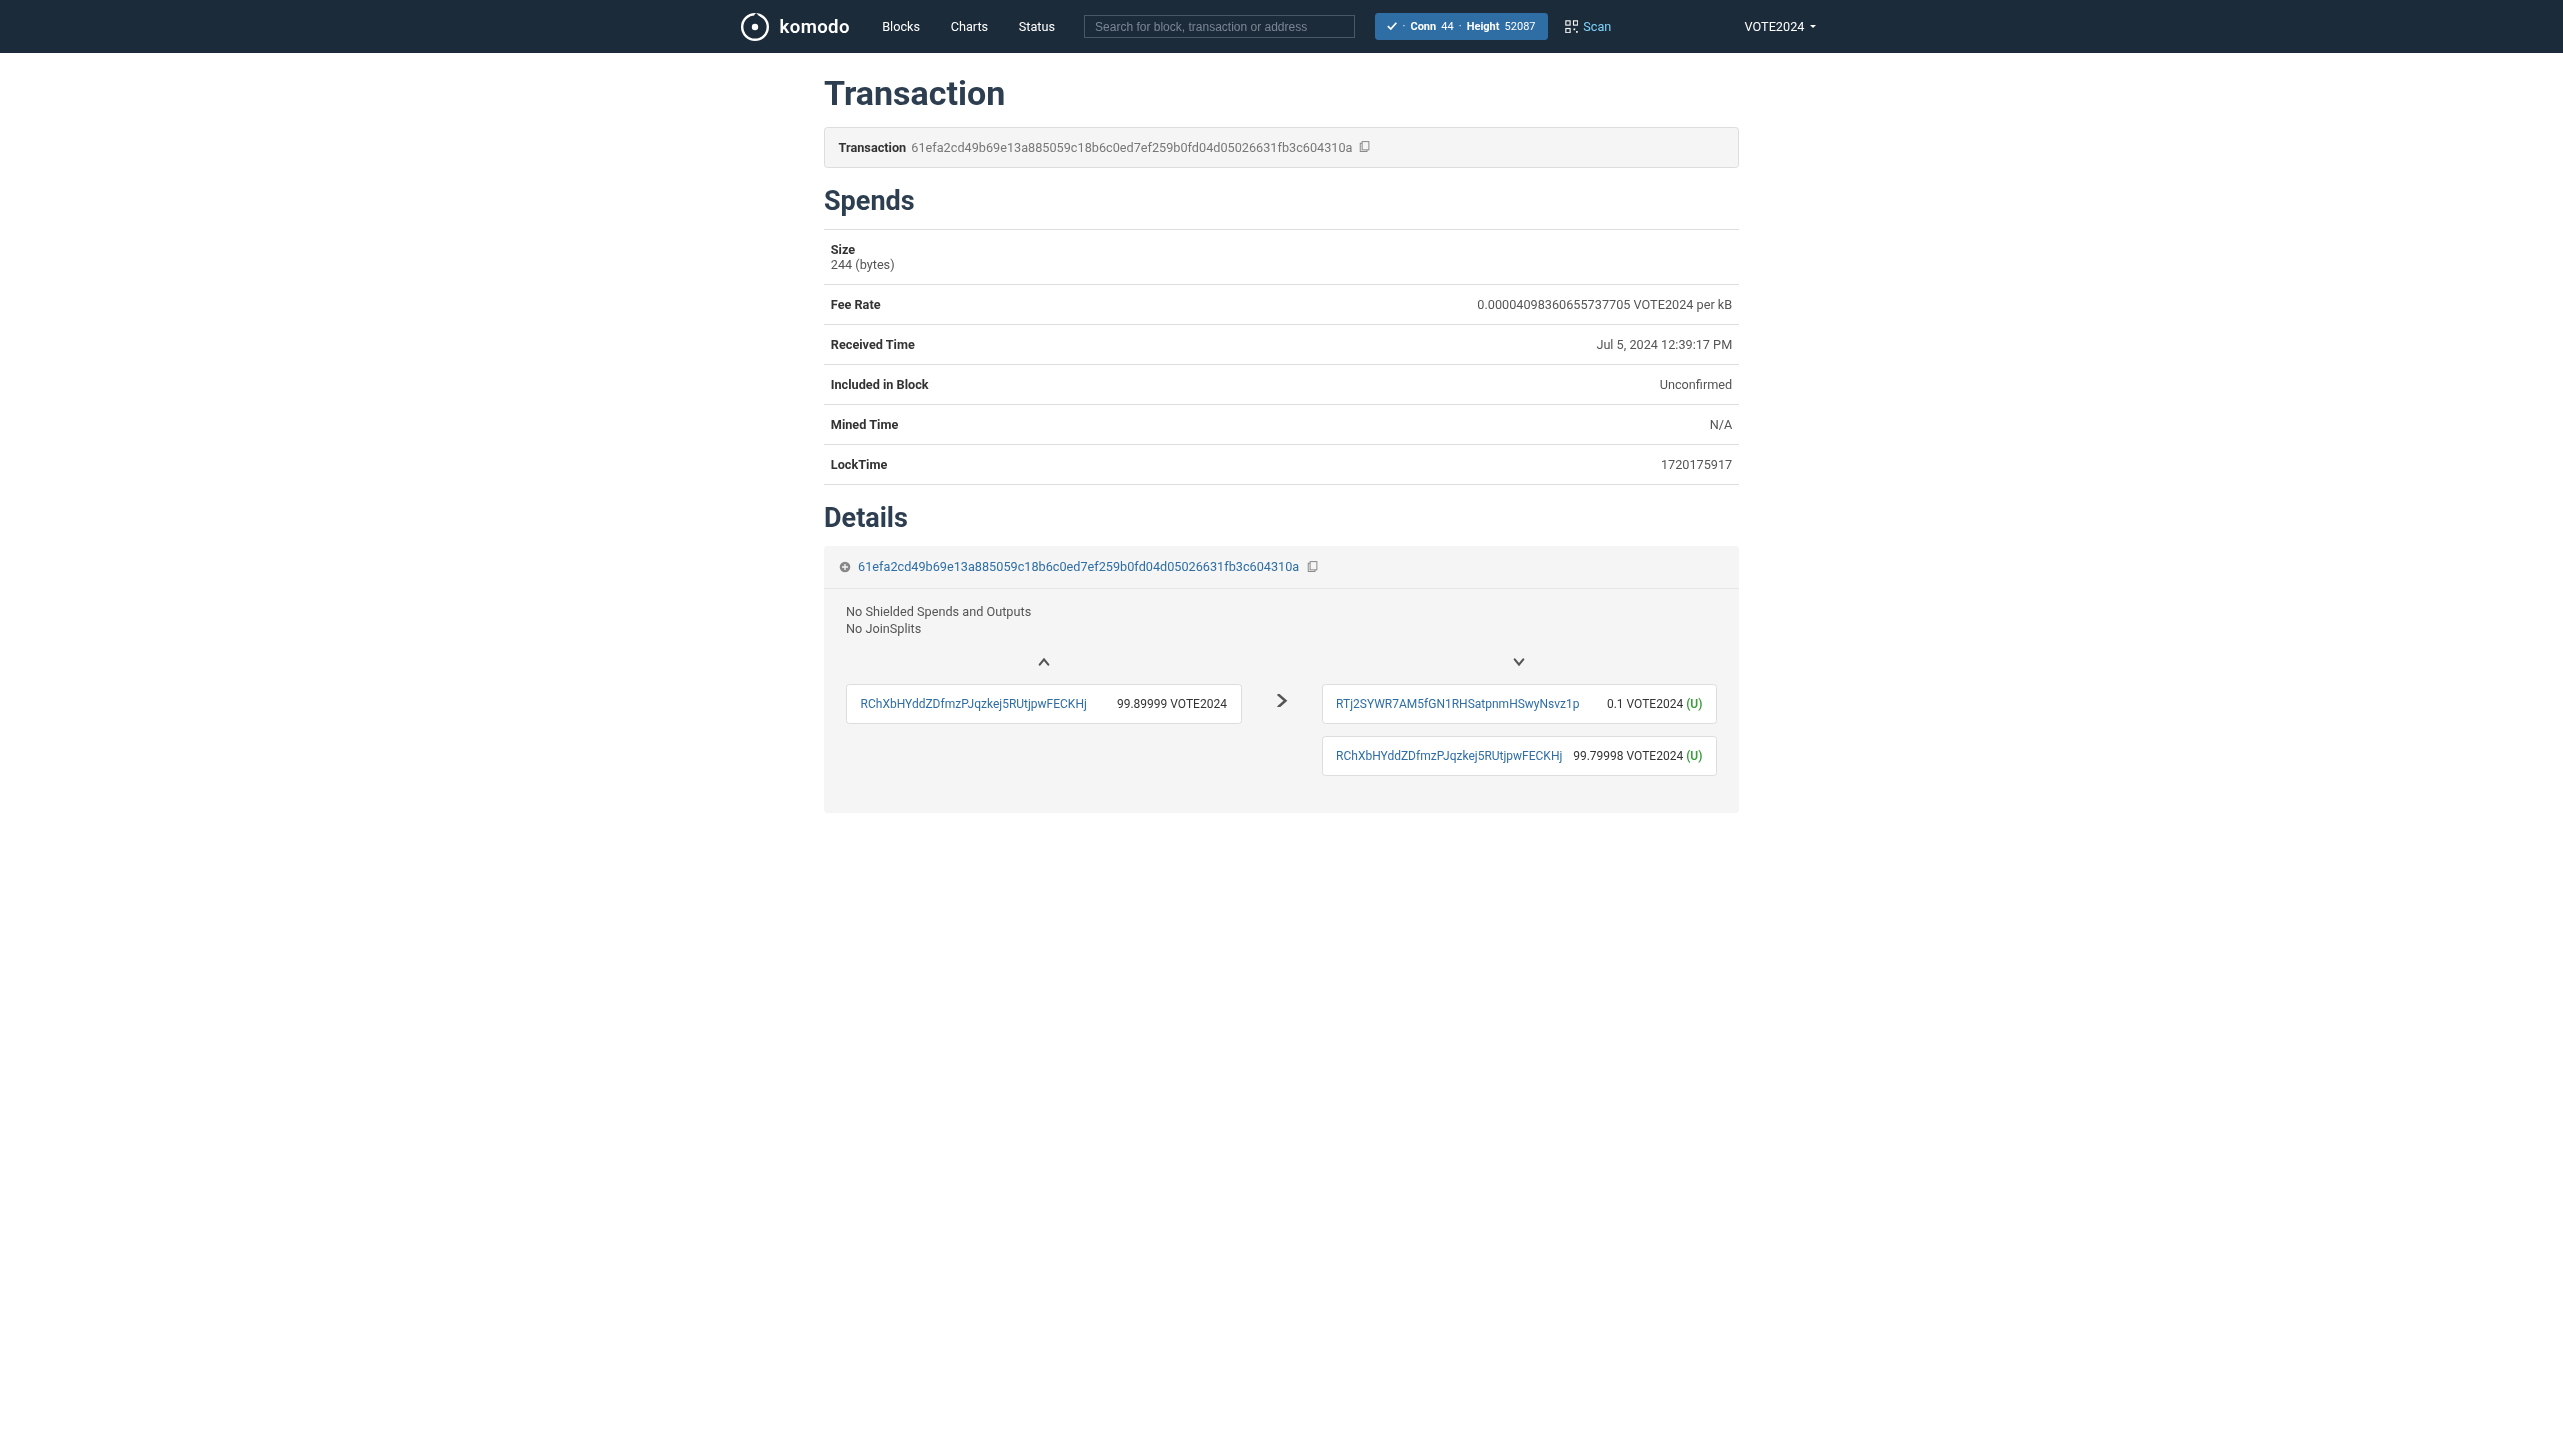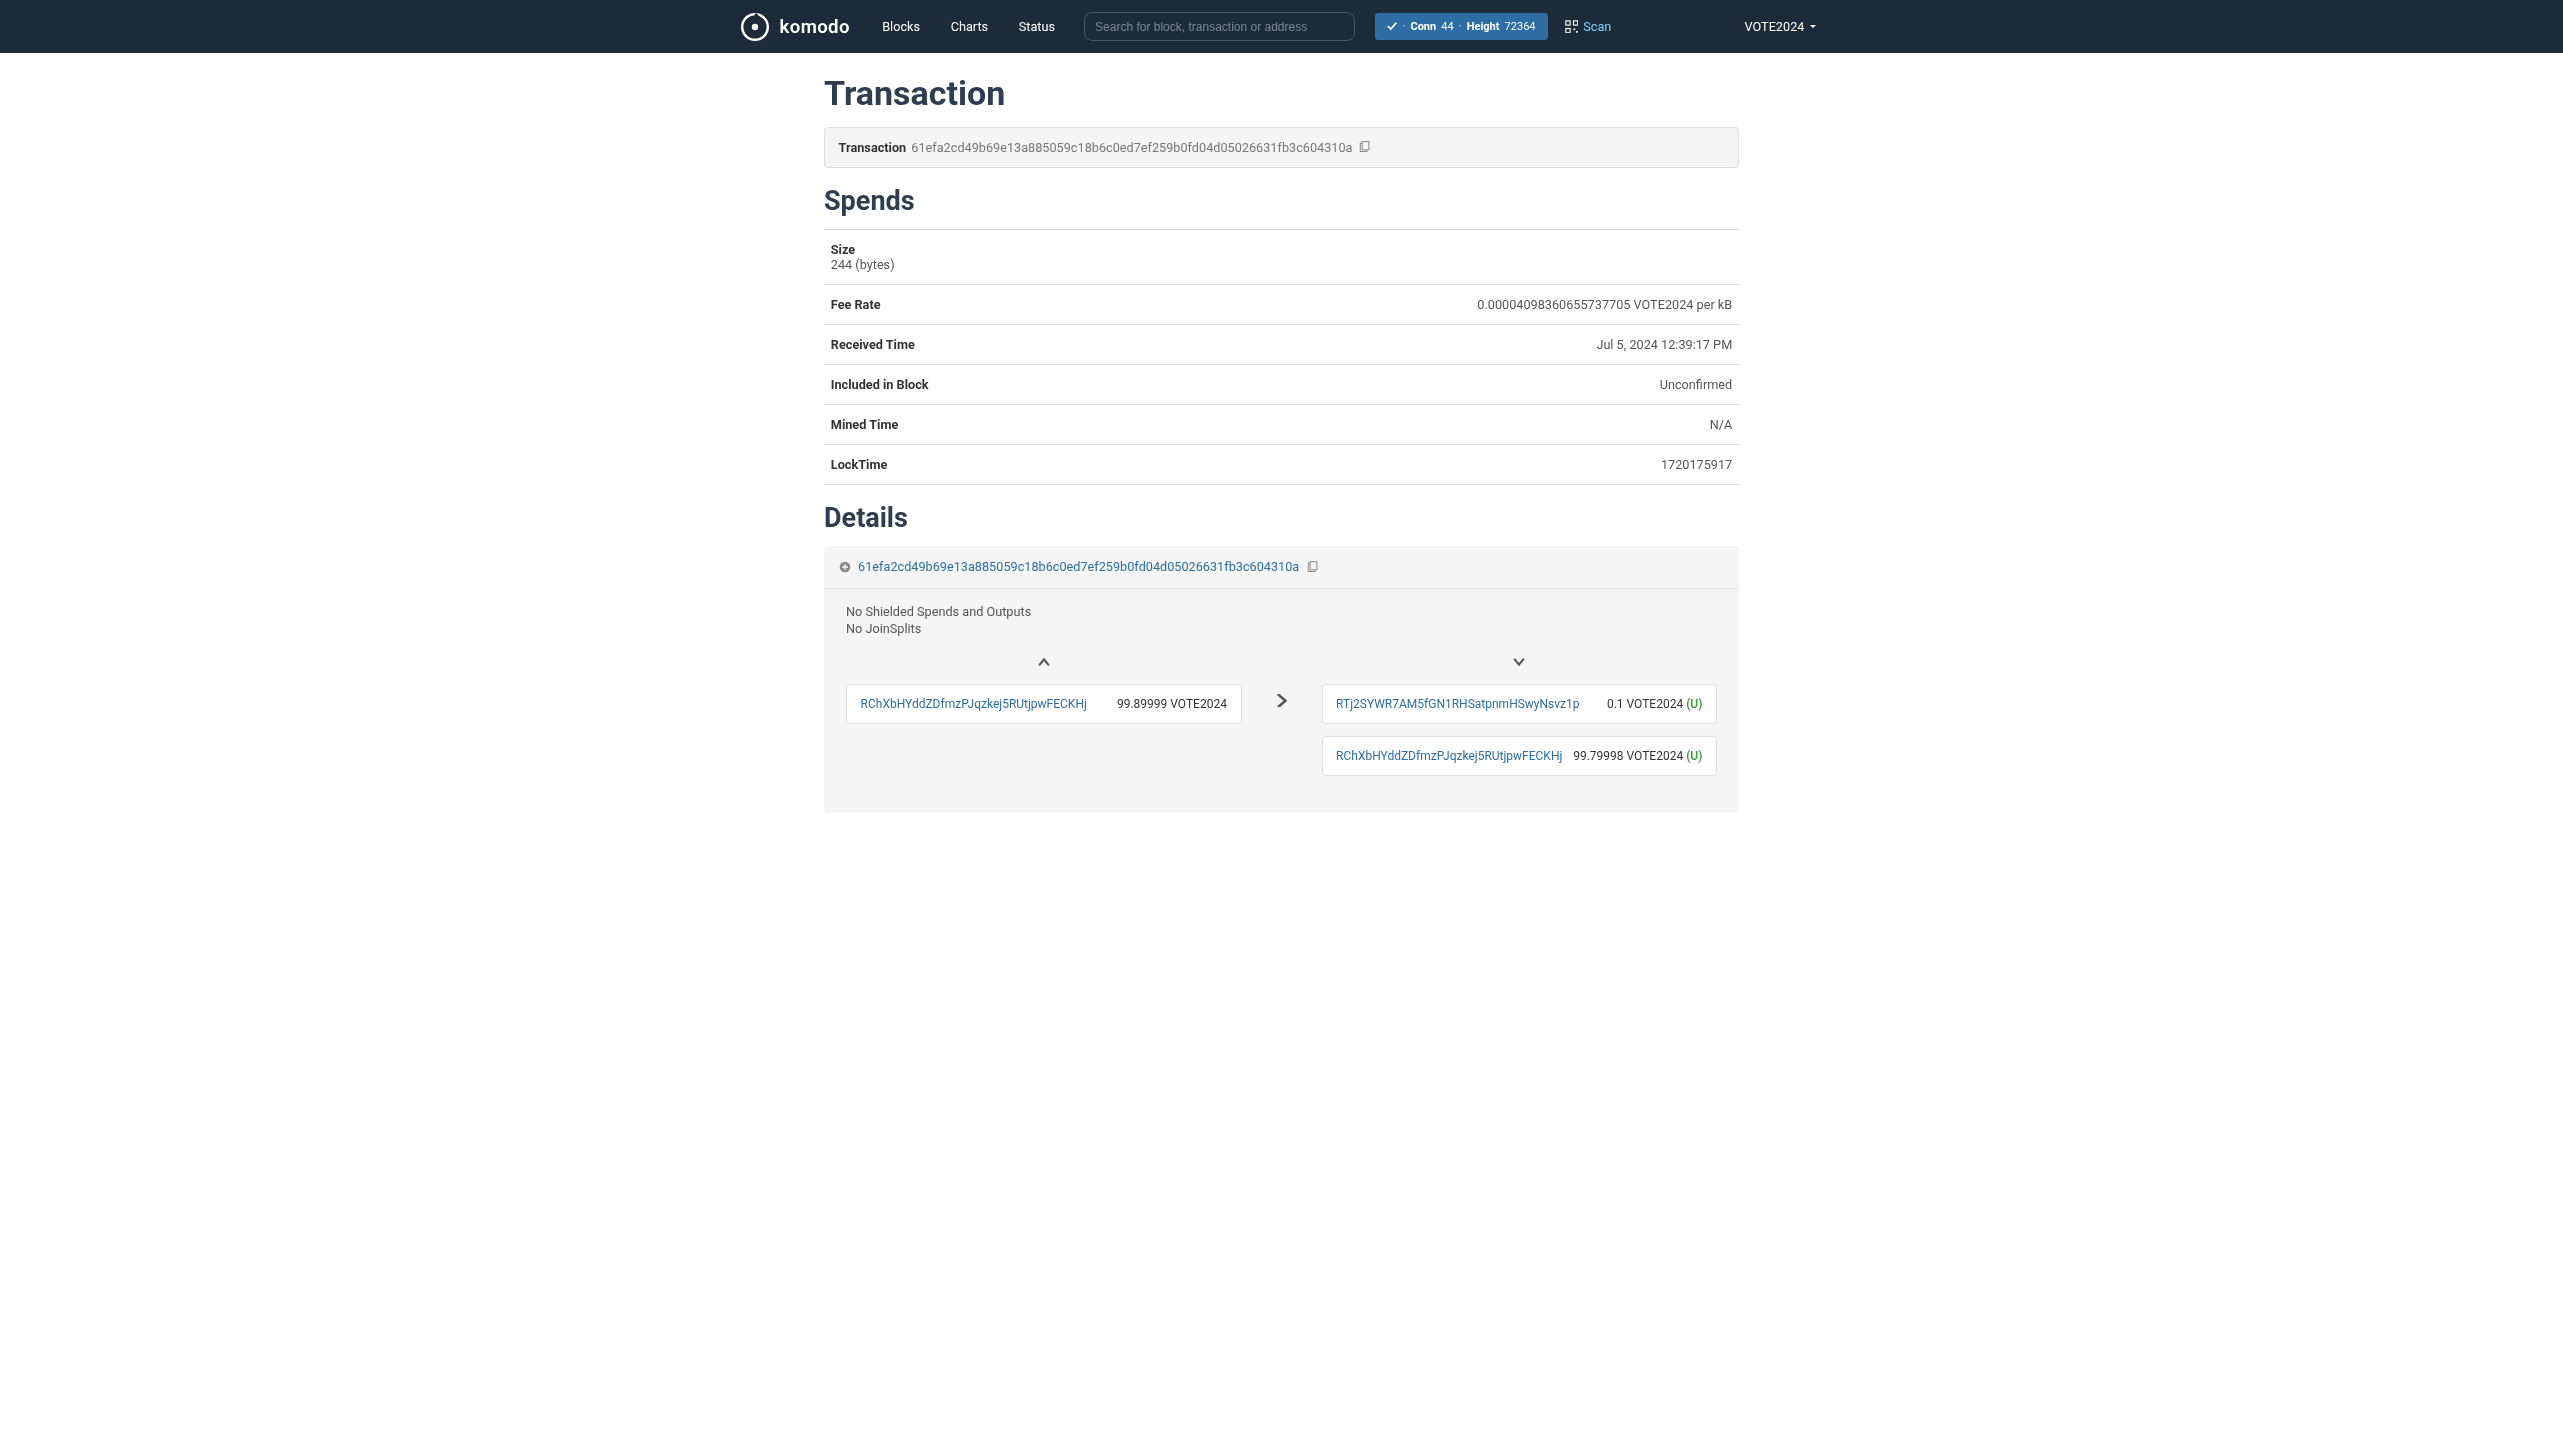--- a/index.html
+++ b/index.html
@@ -53,24 +53,24 @@
       font-size: 12.7px;
       cursor: pointer;
       text-decoration: none;
     }
     .search-wrap {
       margin-left: 13.6px;
       flex: 0 0 auto;
     }
     .search-input {
       width: 271px;
-      height: 29px;
+      height: 23px;
       background: transparent;
       border: 0.8px solid #4a5765;
-      border-radius: 8px;
+      border-radius: 0;
       padding: 0 10.2px;
       color: #fff;
       font-size: 12px;
     }
     .search-input::placeholder {
       color: #7a8692;
     }
     .status-badge {
       margin-left: 20.3px;
       background: #2e6ea5;
@@ -279,21 +279,21 @@
     </div>
     <div class="status-badge">
       <svg width="10.2" height="10.2" viewBox="0 0 12 12">
           <path d="M1 6 L4.5 9.5 L11 2" stroke="#fff" stroke-width="2" fill="none"></path>
         </svg>
       <span>·</span>
       <span class="bold">Conn</span>
       <span>44</span>
       <span>·</span>
       <span class="bold">Height</span>
-      <span>72364</span>
+      <span>52087</span>
     </div>
     <div class="scan-link">
       <svg width="13.6" height="13.6" viewBox="0 0 16 16">
         <rect x="1" y="1" width="5" height="5" fill="none" stroke="#fff" stroke-width="1.3"></rect>
         <rect x="10" y="1" width="5" height="5" fill="none" stroke="#fff" stroke-width="1.3"></rect>
         <rect x="1" y="10" width="5" height="5" fill="none" stroke="#fff" stroke-width="1.3"></rect>
         <rect x="10" y="10" width="2" height="2" fill="#fff"></rect>
         <rect x="13" y="13" width="2" height="2" fill="#fff"></rect>
       </svg>
       <span>Scan</span>

